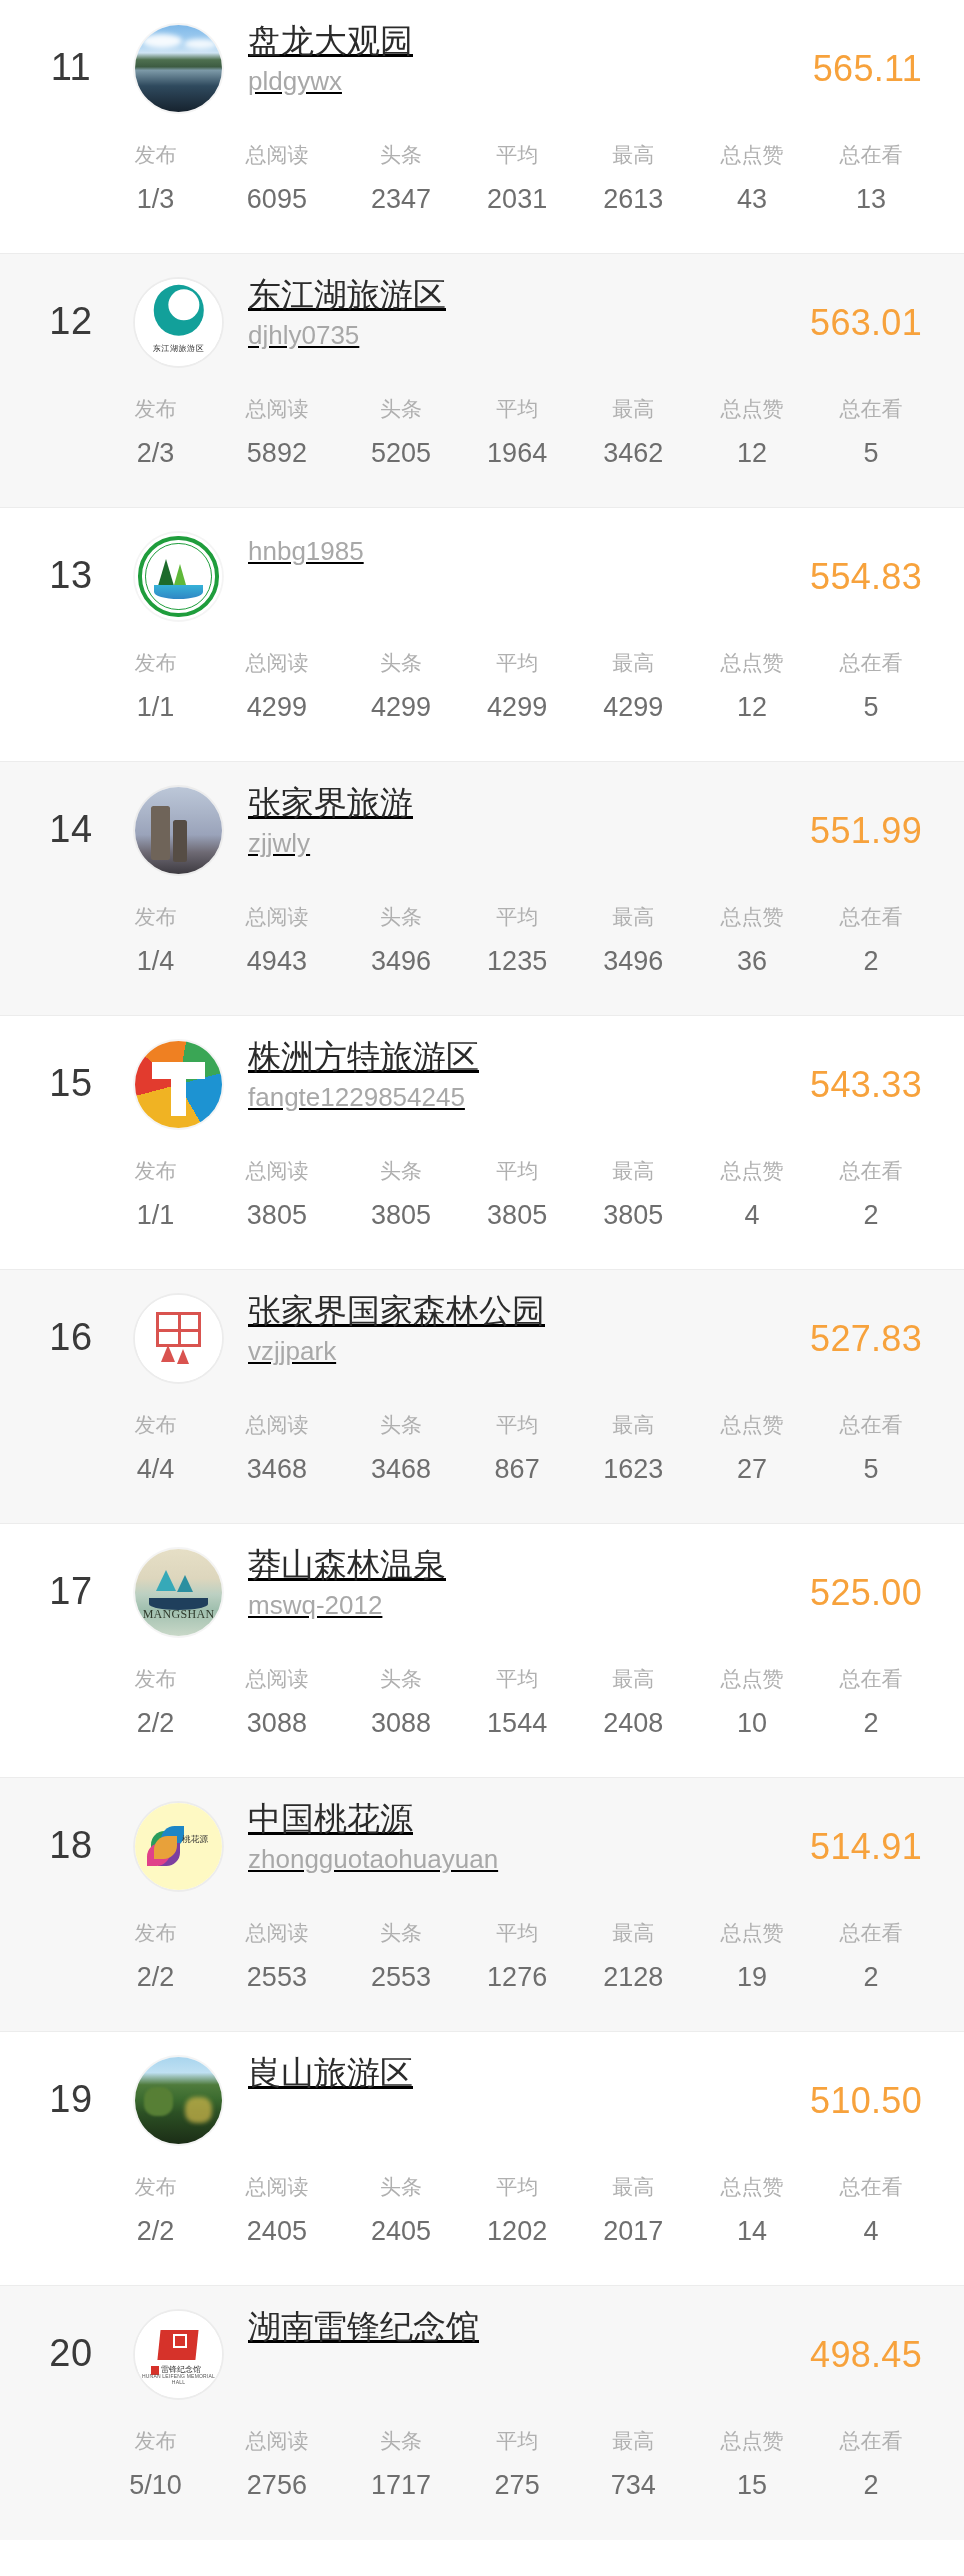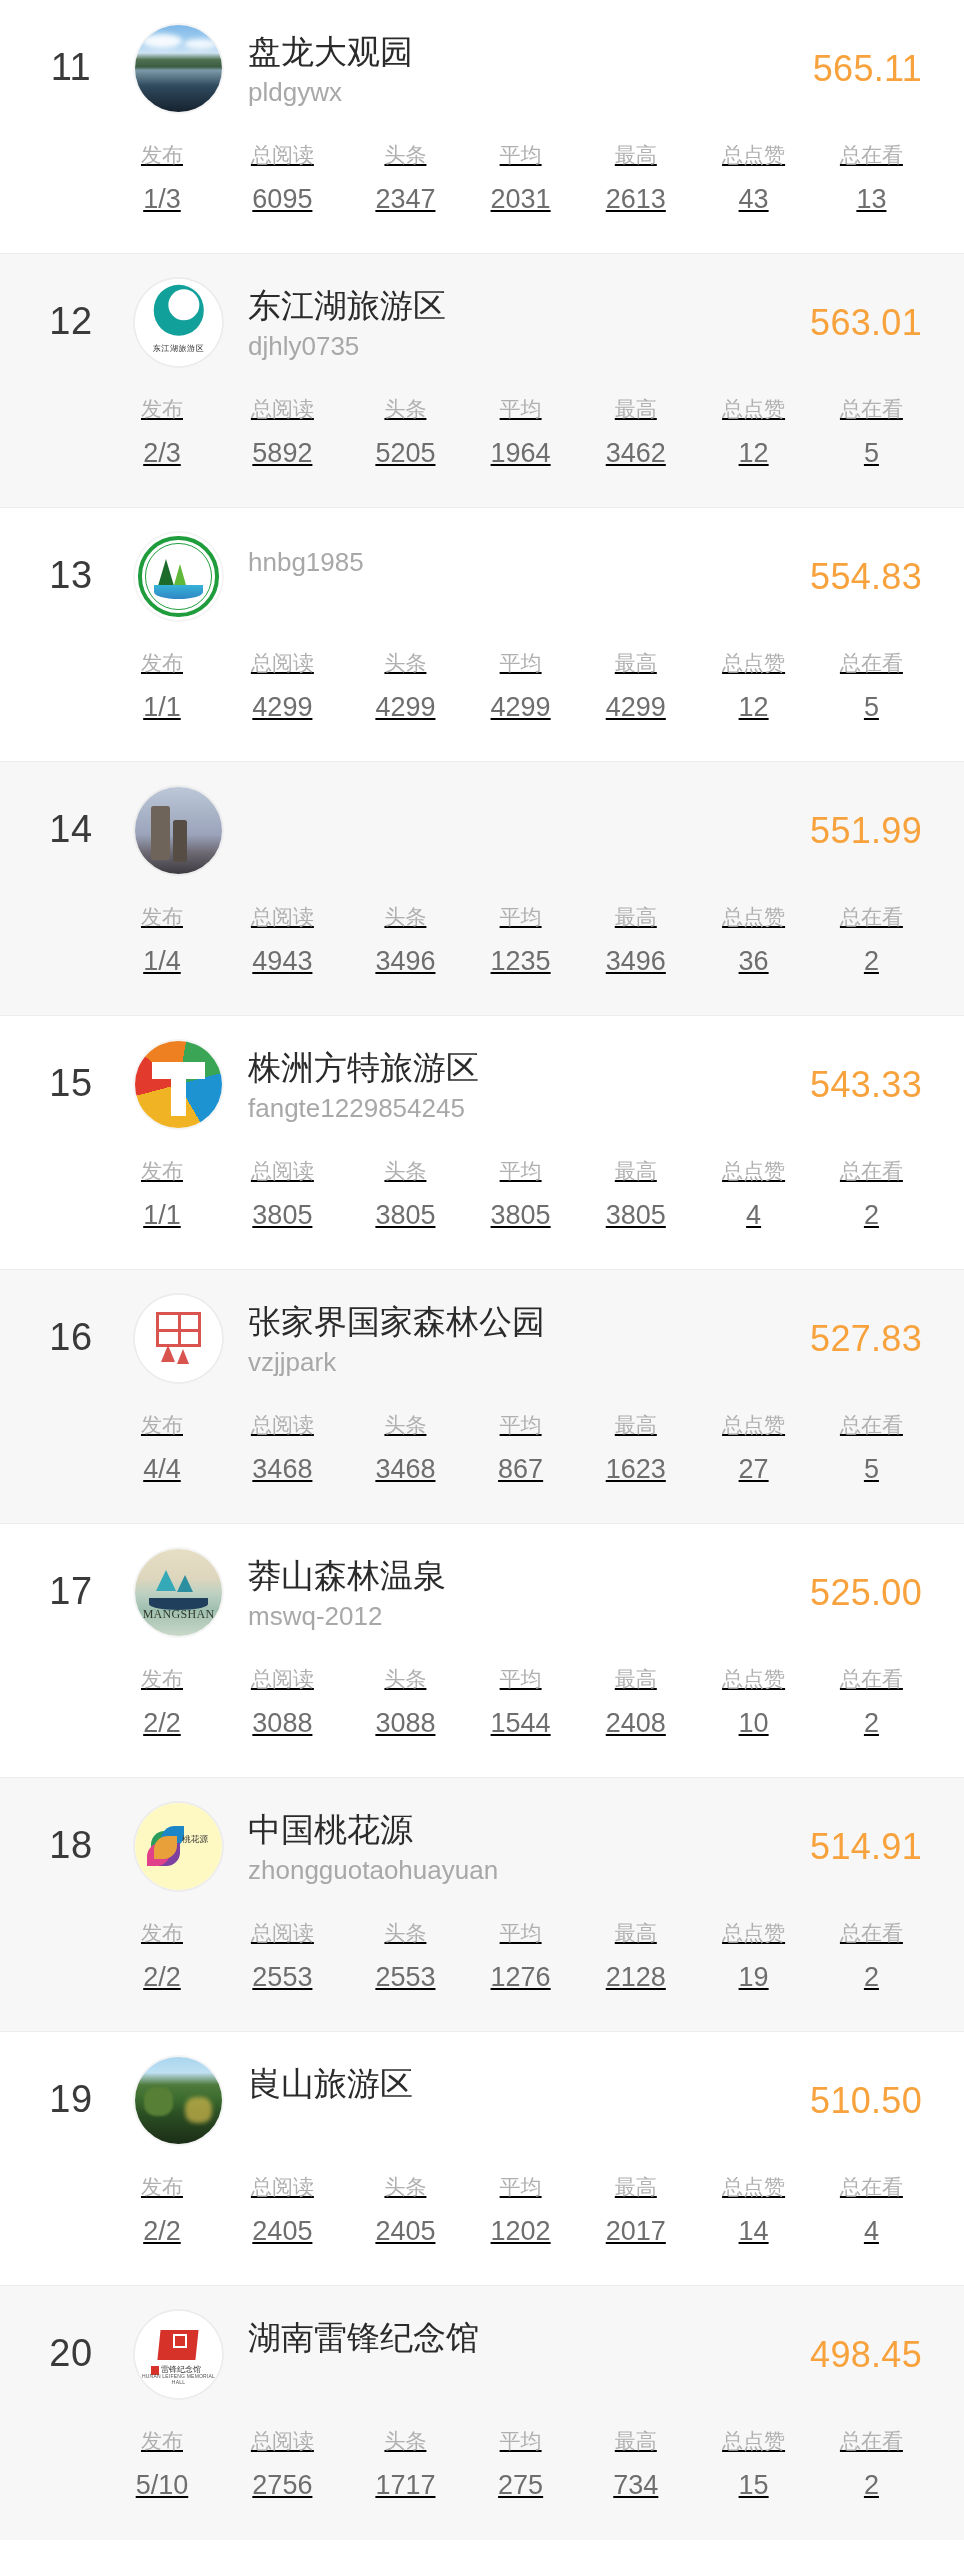--- a/index.html
+++ b/index.html
@@ -50,22 +50,23 @@
     border-radius: 50%;
     overflow: hidden;
     background: #ffffff;
     box-shadow: 0 0 0 1.9px rgba(0,0,0,0.045);
   }
   .avatar .art { position: absolute; inset: 0; }
 
   .account-block {
     position: absolute;
     left: 248px;
-    top: 33px;
+    top: 22px;
     right: 223px;
+    text-decoration: underline;
   }
   .account-name {
     font-size: 33px;
     line-height: 38px;
     color: #2b2b2b;
     font-weight: 400;
     white-space: nowrap;
   }
   .account-id {
     margin-top: 6.2px;
@@ -84,26 +85,25 @@
     line-height: 36px;
     color: #f7a23c;
     font-weight: 400;
     text-align: right;
     letter-spacing: 0.3px;
   }
 
   
   .stats {
     position: absolute;
-    left: 107px;
+    left: 100px;
     right: 36px;
     top: 141px;
     display: grid;
     grid-template-columns: 1.05fr 1.25fr 1.1fr 1.1fr 1.1fr 1.15fr 1.1fr;
-    text-decoration: underline;
   }
   .stat-cell { text-align: center; }
   .stat-label {
     font-size: 21px;
     line-height: 28.5px;
     color: #b0b0b0;
     font-weight: 400;
     white-space: nowrap;
   }
   .stat-value {
@@ -324,20 +324,24 @@
           <div class="stat-value">5</div>
         </div>
       </div>
     </div>
     <div class="rank-row alt">
       <div class="row-top">
         <div class="rank-number">14</div>
         <div class="avatar">
           <div class="art av-zjj"></div>
         </div>
+        <div class="account-block">
+          <div class="account-name">张家界旅游</div>
+          <div class="account-id">zjjwly</div>
+        </div>
         <div class="score">551.99</div>
       </div>
       <div class="stats">
         <div class="stat-cell">
           <div class="stat-label">发布</div>
           <div class="stat-value">1/4</div>
         </div>
         <div class="stat-cell">
           <div class="stat-label">总阅读</div>
           <div class="stat-value">4943</div>

